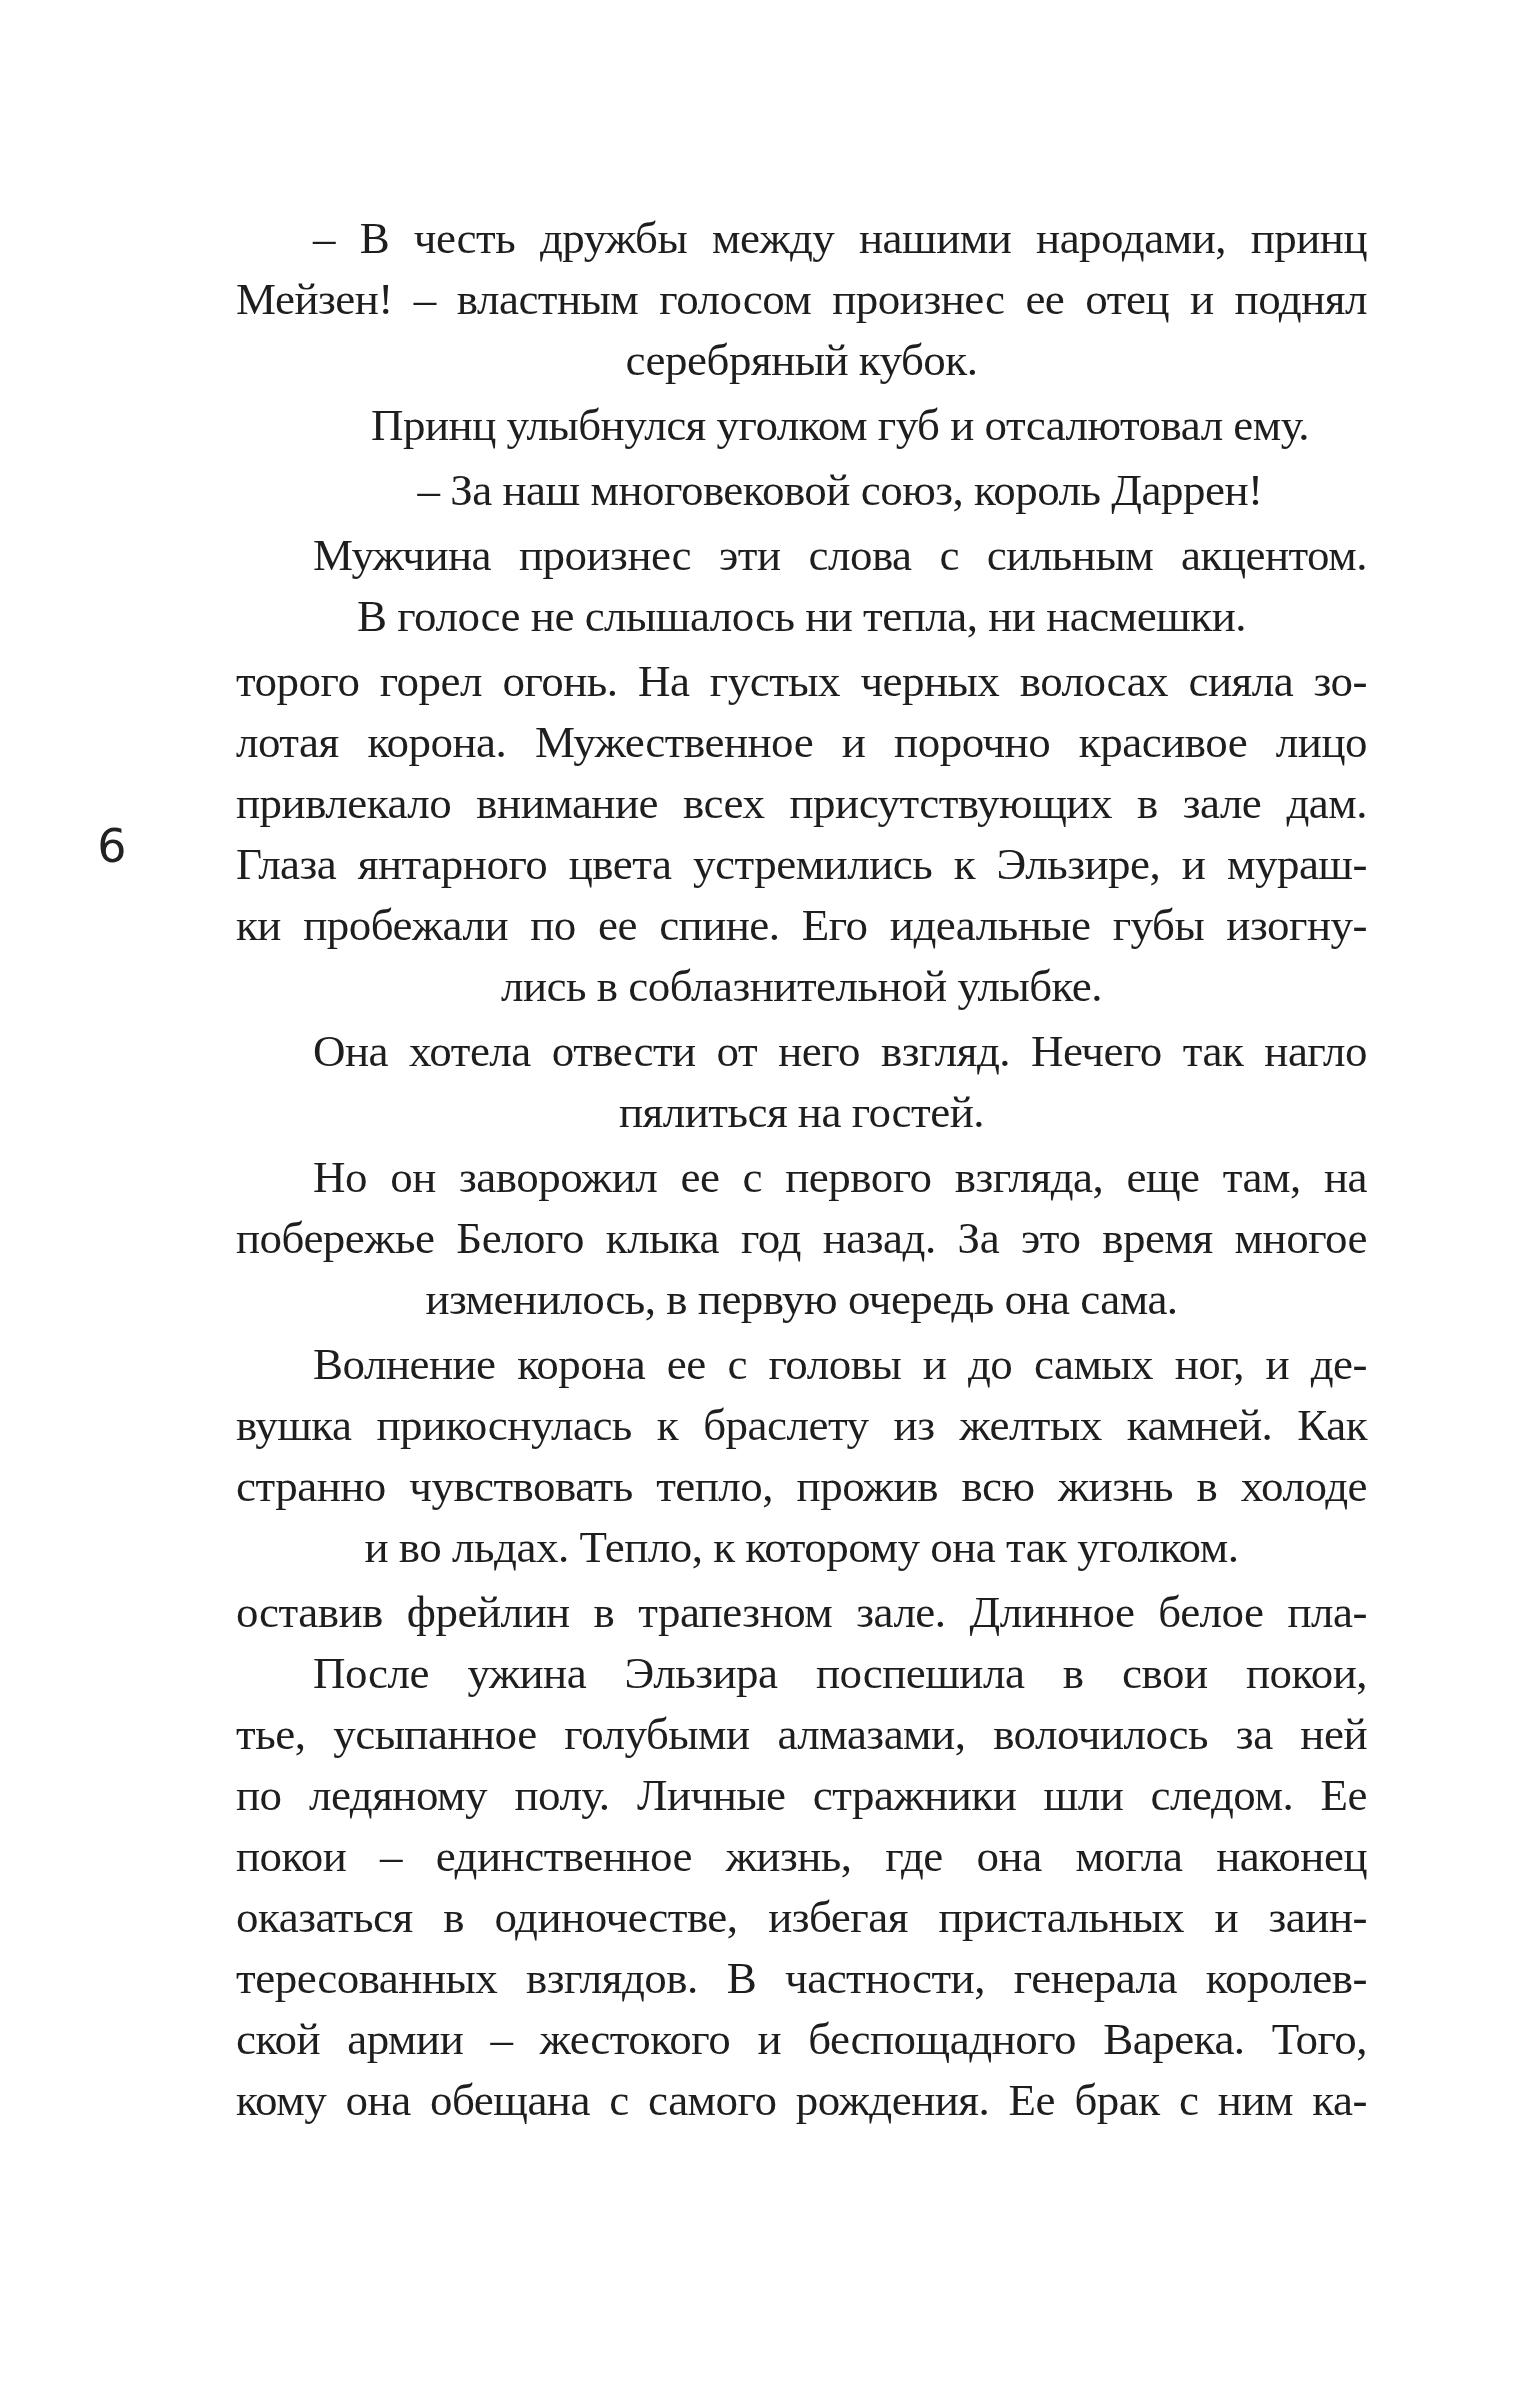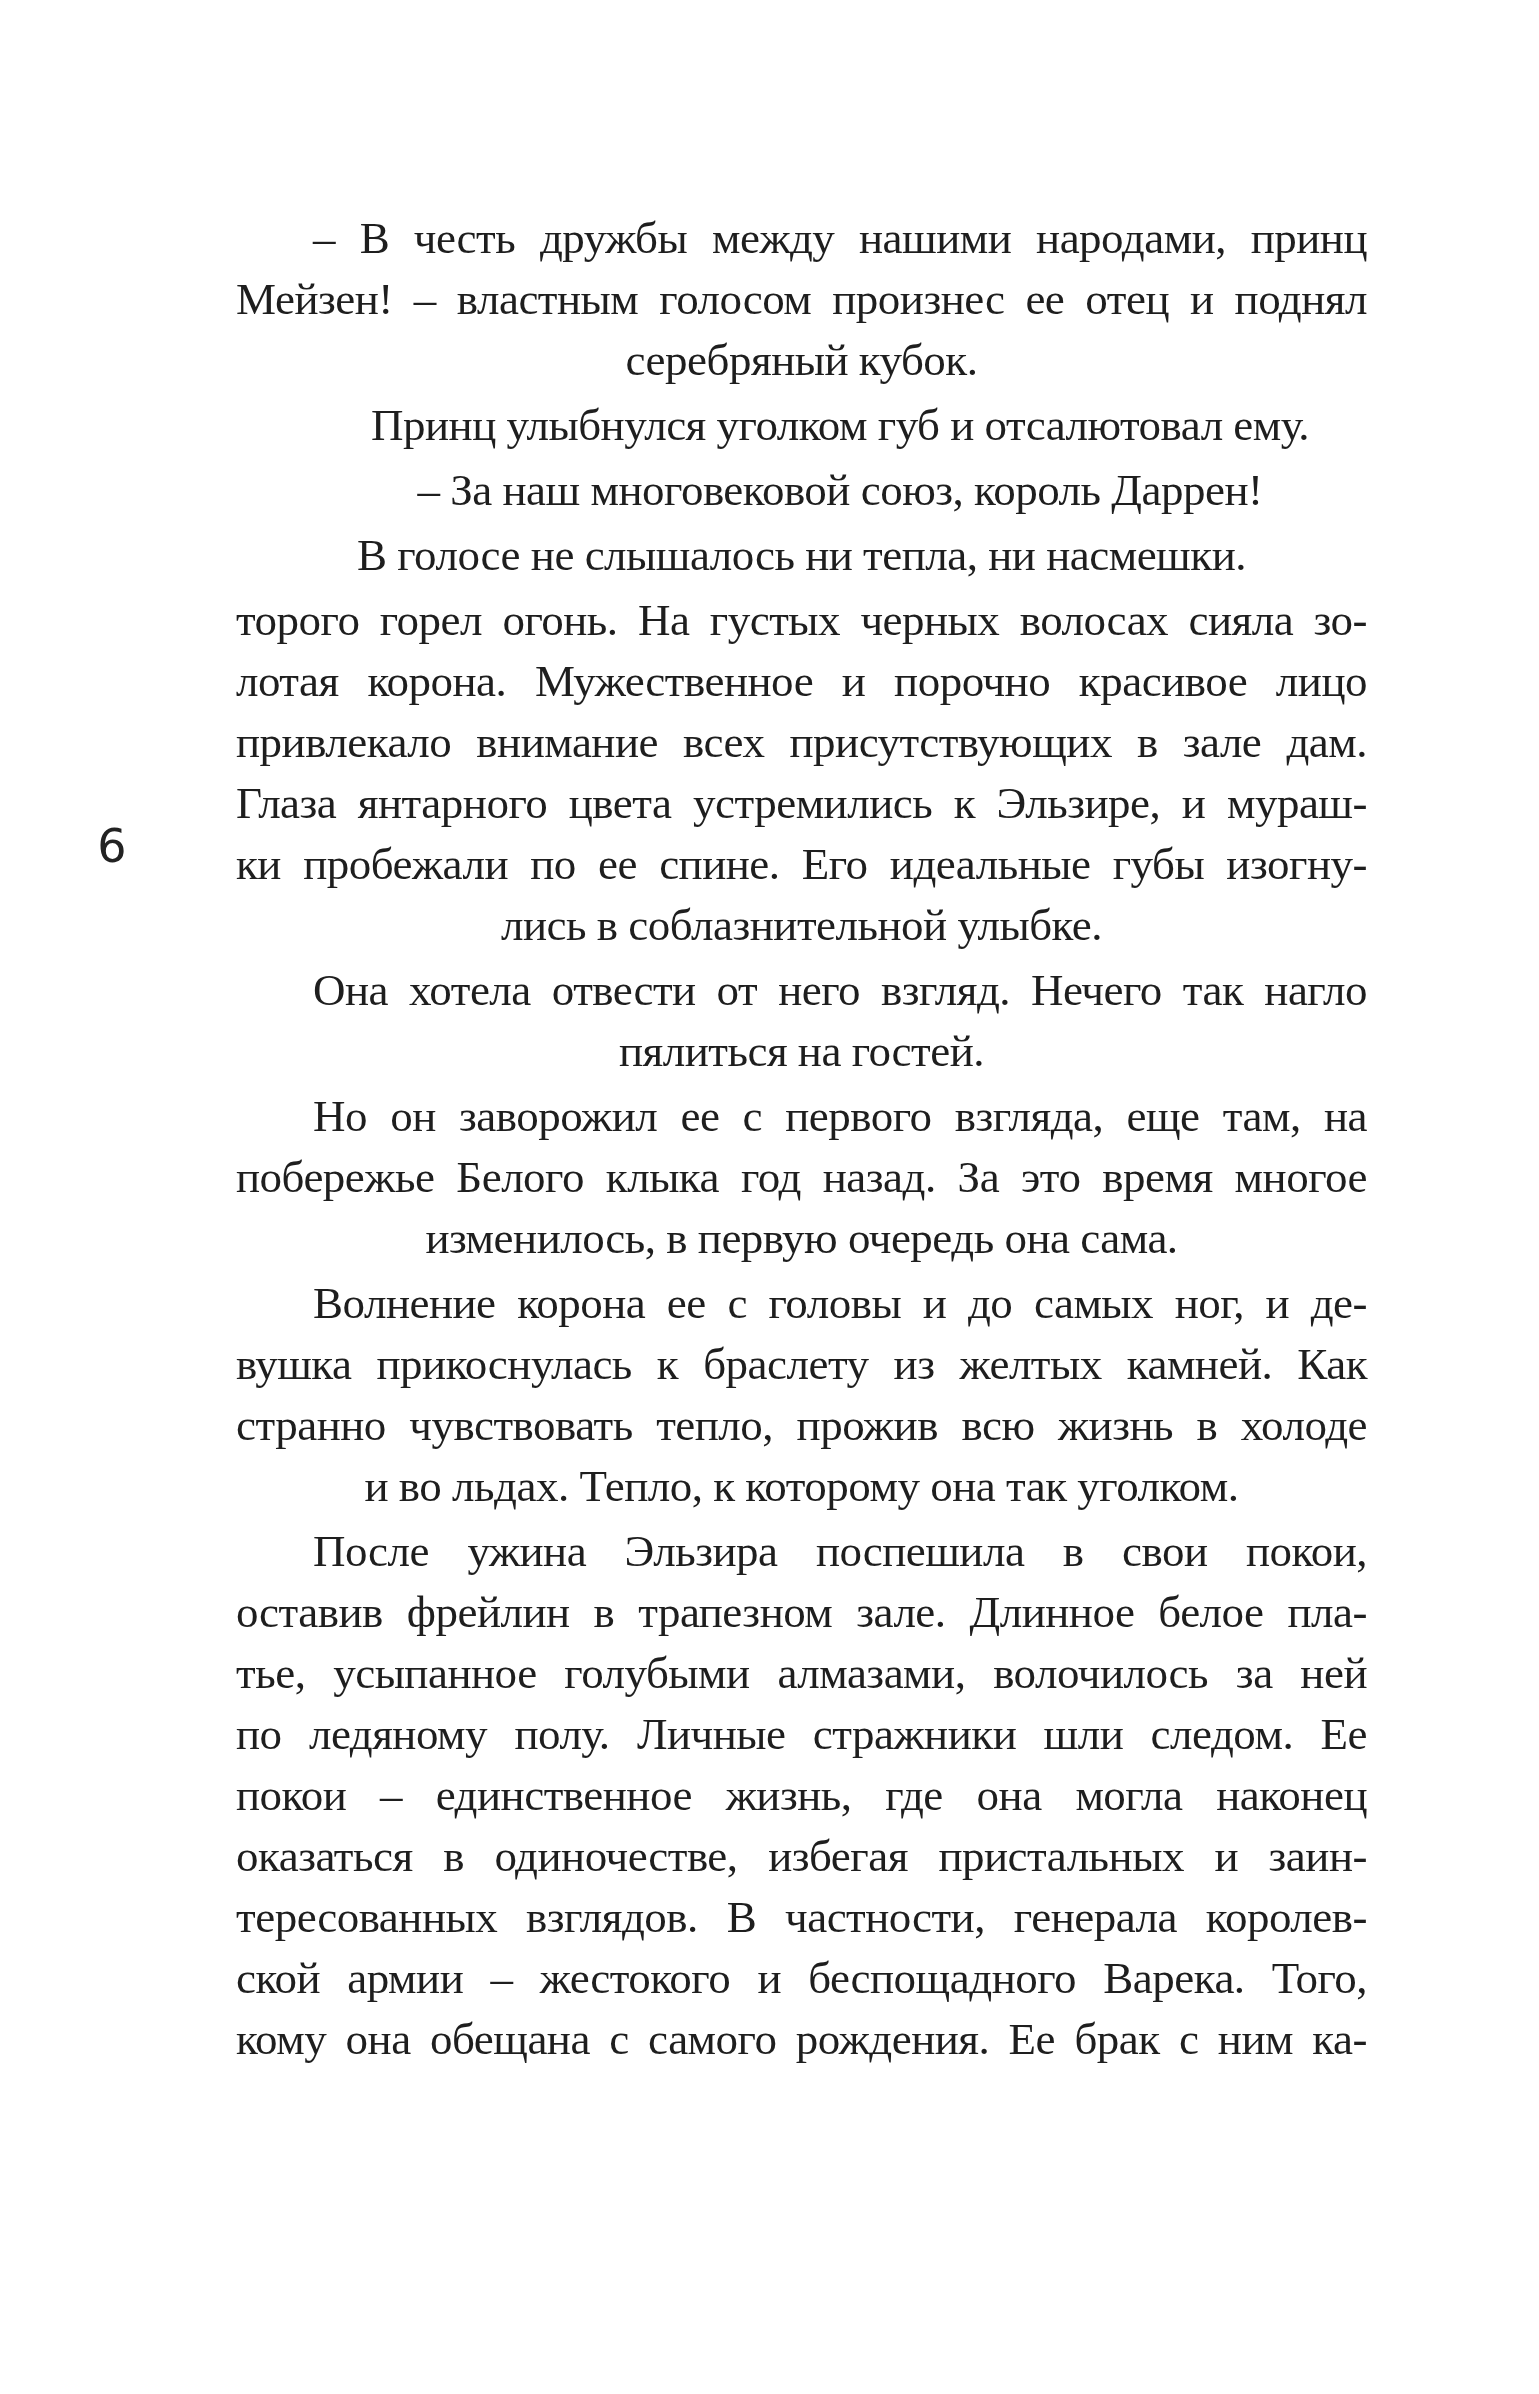--- a/index.html
+++ b/index.html
@@ -67,20 +67,21 @@
         <div class="line justify">Мейзен! – властным голосом произнес ее отец и поднял</div>
         <div class="line">серебряный кубок.</div>
       </div>
       <div class="paragraph">
         <div class="line indent">Принц улыбнулся уголком губ и отсалютовал ему.</div>
       </div>
       <div class="paragraph">
         <div class="line indent">– За наш многовековой союз, король Даррен!</div>
       </div>
       <div class="paragraph">
+        <div class="line justify indent">Мужчина произнес эти слова с сильным акцентом.</div>
         <div class="line">В голосе не слышалось ни тепла, ни насмешки.</div>
       </div>
       <div class="paragraph">
         <div class="line justify">торого горел огонь. На густых черных волосах сияла зо-</div>
         <div class="line justify">лотая корона. Мужественное и порочно красивое лицо</div>
         <div class="line justify">привлекало внимание всех присутствующих в зале дам.</div>
         <div class="line justify">Глаза янтарного цвета устремились к Эльзире, и мураш-</div>
         <div class="line justify">ки пробежали по ее спине. Его идеальные губы изогну-</div>
         <div class="line">лись в соблазнительной улыбке.</div>
       </div>
@@ -93,22 +94,22 @@
         <div class="line justify">побережье Белого клыка год назад. За это время многое</div>
         <div class="line">изменилось, в первую очередь она сама.</div>
       </div>
       <div class="paragraph">
         <div class="line justify indent">Волнение корона ее с головы и до самых ног, и де-</div>
         <div class="line justify">вушка прикоснулась к браслету из желтых камней. Как</div>
         <div class="line justify">странно чувствовать тепло, прожив всю жизнь в холоде</div>
         <div class="line">и во льдах. Тепло, к которому она так уголком.</div>
       </div>
       <div class="paragraph">
+        <div class="line justify">оставив фрейлин в трапезном зале. Длинное белое пла-</div>
         <div class="line justify indent">После ужина Эльзира поспешила в свои покои,</div>
-        <div class="line justify">оставив фрейлин в трапезном зале. Длинное белое пла-</div>
         <div class="line justify">тье, усыпанное голубыми алмазами, волочилось за ней</div>
         <div class="line justify">по ледяному полу. Личные стражники шли следом. Ее</div>
         <div class="line justify">покои – единственное жизнь, где она могла наконец</div>
         <div class="line justify">оказаться в одиночестве, избегая пристальных и заин-</div>
         <div class="line justify">тересованных взглядов. В частности, генерала королев-</div>
         <div class="line justify">ской армии – жестокого и беспощадного Варека. Того,</div>
         <div class="line justify">кому она обещана с самого рождения. Ее брак с ним ка-</div>
       </div>
     </div>
 </div>

